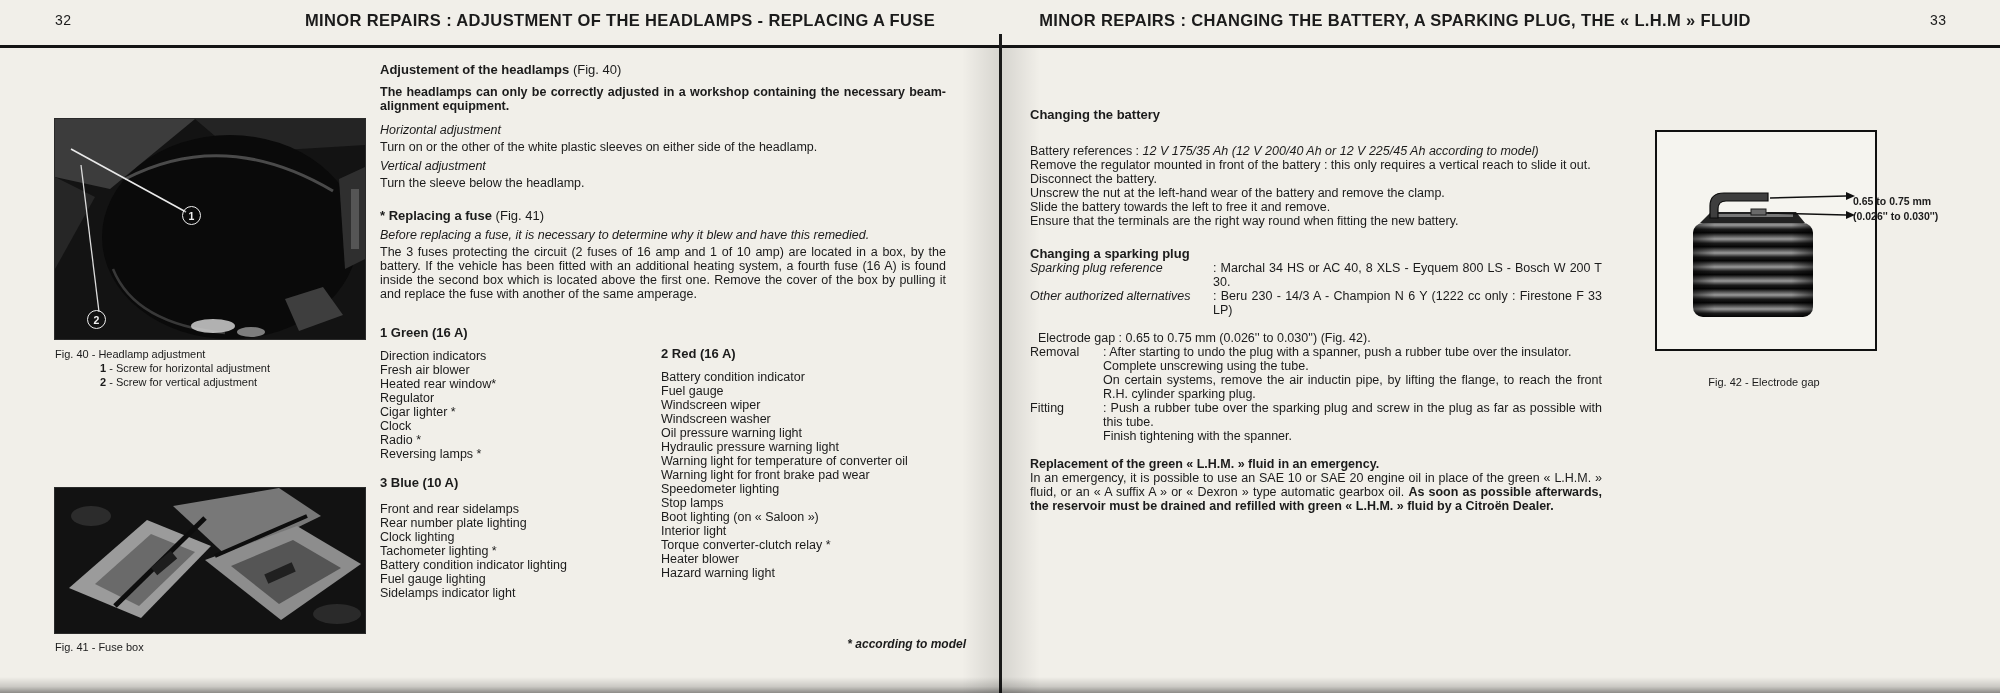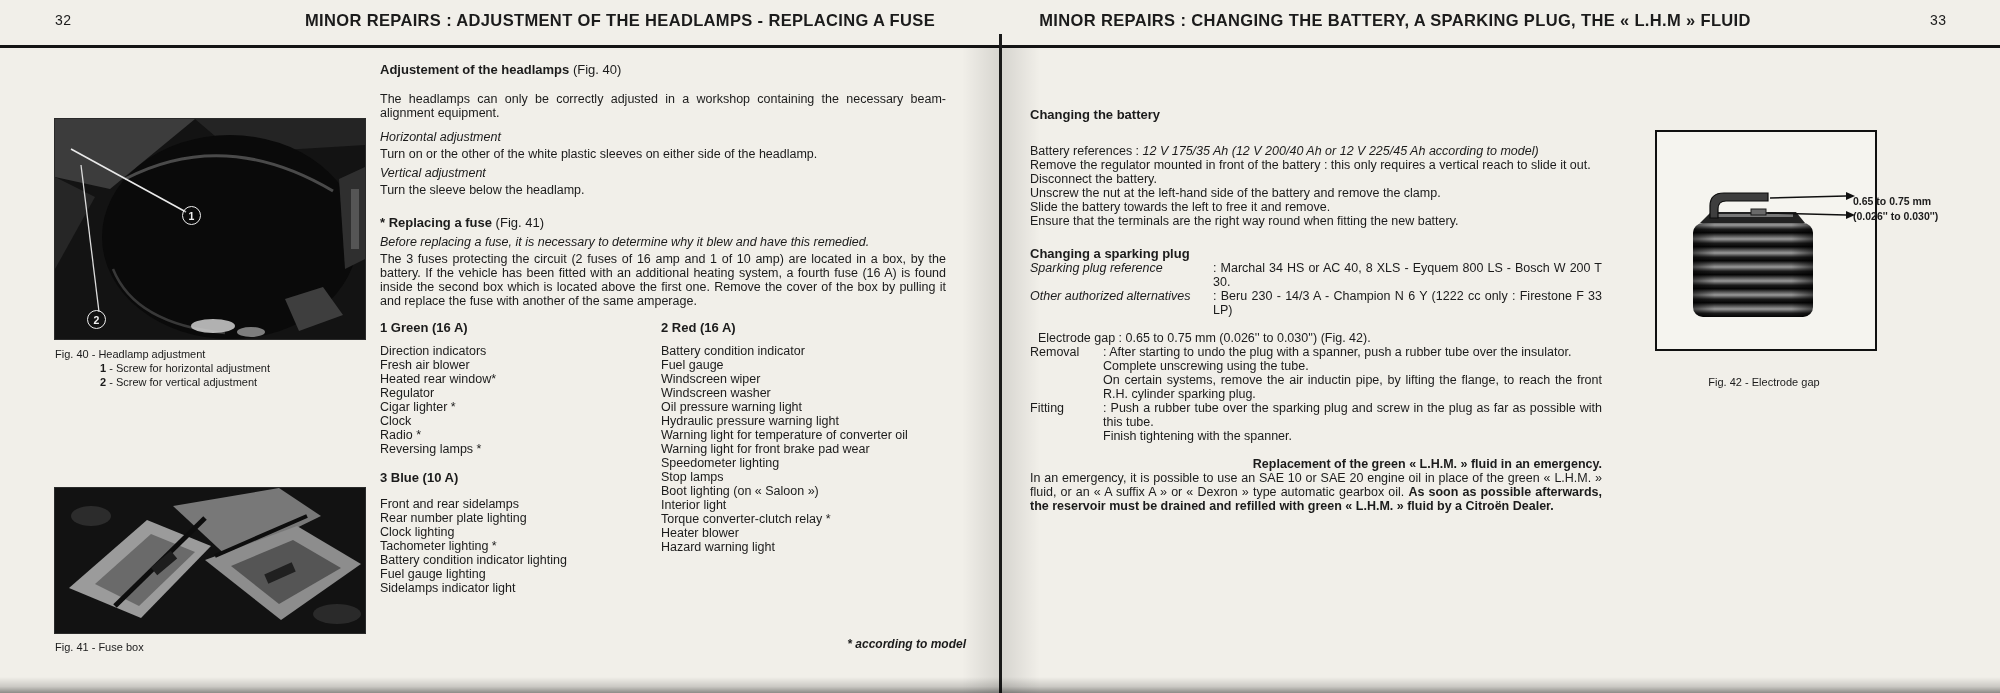--- a/index.html
+++ b/index.html
@@ -36,42 +36,42 @@
 
   
   .col{position:absolute;font-size:12.5px;line-height:14px;}
   #left-text{left:380px;top:62px;width:566px;}
   #right-text{left:1030px;top:107px;width:572px;}
   .h-bold{font-weight:bold;font-size:13px;line-height:15px;margin:0;}
   .fig-ref{font-weight:normal;}
   p{margin:0;}
   .just{text-align:justify;}
   .it{font-style:italic;}
-  .sp6{margin-top:15px;} .sp3{margin-top:3px;} .sp5{margin-top:5px;}
+  .sp6{margin-top:8px;font-weight:bold;} .sp3{margin-top:3px;} .sp5{margin-top:5px;}
   .sp10{margin-top:10px;} .sp14{margin-top:14px;margin-left:8px;} .sp16{}
   .sp18{margin-top:18px;} .sp22{margin-top:22px;}
 
-  .fuse-cols{display:flex;margin-top:12px;}
+  .fuse-cols{display:flex;margin-top:24px;align-items:center;}
   .fc1{width:270px;flex:none;margin-right:11px;}
   .fc2{flex:1;}
   .fuse-head{font-weight:bold;font-size:13px;line-height:15px;}
   .fuse-items{margin-top:9px;}
   .fuse-items div{line-height:14px;}
   .g3{margin-top:14px;} .g3 .fuse-items{margin-top:12px;}
   .g4{margin-top:28px;} .g4 .fuse-items{margin-top:5px;}
   #footnote{position:absolute;left:400px;top:637px;width:566px;text-align:right;
     font-size:12px;font-style:italic;font-weight:bold;}
 
   
   .spec-row{display:grid;grid-template-columns:183px 1fr;}
   .spec-row .lab{font-style:italic;}
   .spec-row .val{text-align:justify;}
   .proc-row{display:grid;grid-template-columns:73px 1fr;}
   .proc-row .val div{text-align:justify;}
-  .lhm-head{font-weight:bold;margin-top:14px;text-align:right;}
+  .lhm-head{font-weight:bold;margin-top:14px;}
   .lhm-body{text-align:justify;}
   .lhm-body b{font-weight:bold;}
 
   
   #fig42-box{position:absolute;left:1655px;top:130px;width:218px;height:217px;
     border:2px solid #101010;background:#f5f4ef;}
   #fig42-art{position:absolute;left:1655px;top:130px;width:300px;height:220px;overflow:visible;pointer-events:none;}
   #fig42-ann{position:absolute;left:1853px;top:194px;font-size:10.5px;font-weight:bold;line-height:15px;white-space:nowrap;background:transparent;}
   #cap42{position:absolute;left:1655px;top:376px;width:218px;text-align:center;font-size:11px;}
 </style>
@@ -206,21 +206,21 @@
   <div id="footnote">* according to model</div>
 
   <div class="col" id="right-text">
     <p class="h-bold">Changing the battery</p>
     <p class="just sp22"><span>Battery references : </span><span class="it">12 V 175/35 Ah (12 V 200/40 Ah or 12 V 225/45 Ah according to model)</span></p>
 
       <p class="just">Remove the regulator mounted in front of the battery : this only requires a vertical reach to slide it out.</p>
 
       <p class="just">Disconnect the battery.</p>
 
-      <p class="just">Unscrew the nut at the left-hand side of the battery and remove the clamp.</p>
+      <p class="just">Unscrew the nut at the left-hand wear of the battery and remove the clamp.</p>
 
       <p class="just">Slide the battery towards the left to free it and remove.</p>
 
       <p class="just">Ensure that the terminals are the right way round when fitting the new battery.</p>
 
     <p class="h-bold sp18">Changing a sparking plug</p>
 
     <div class="sp16">
 
         <div class="spec-row">

